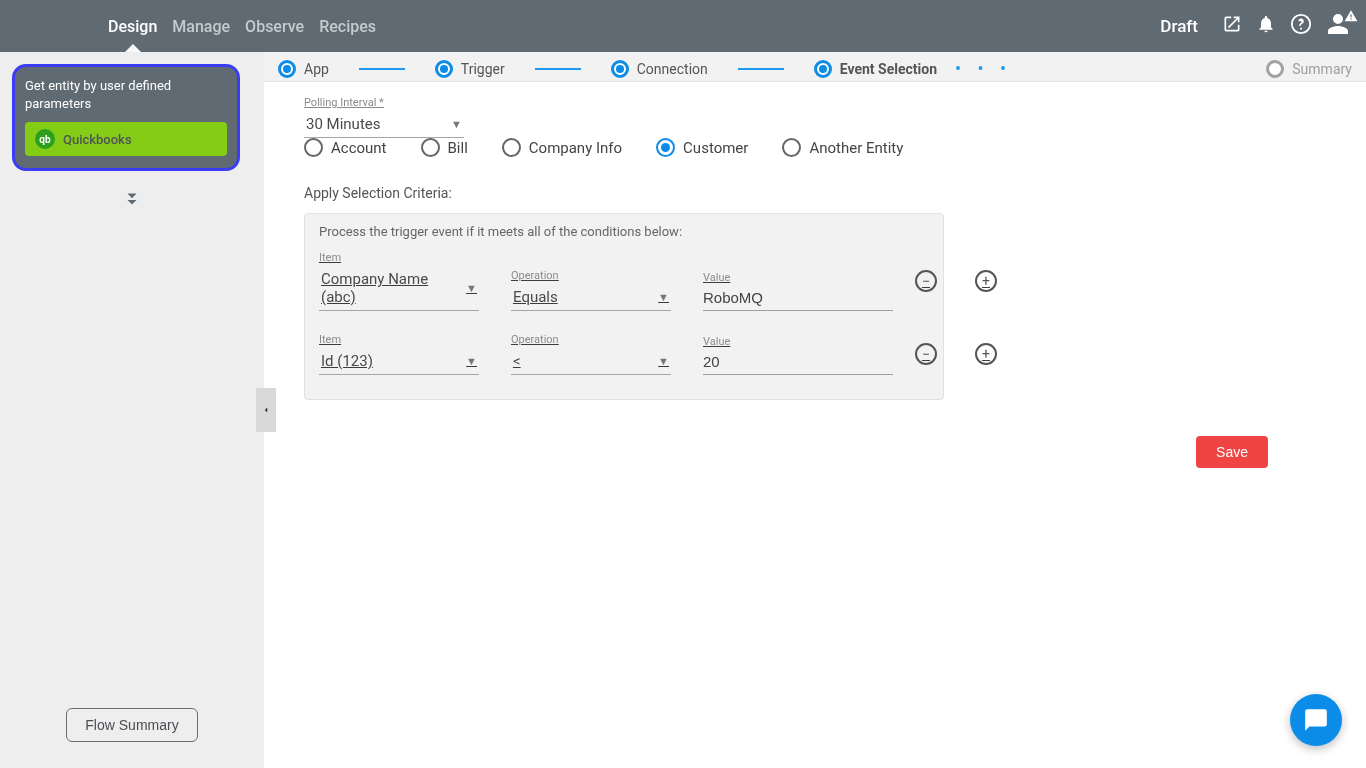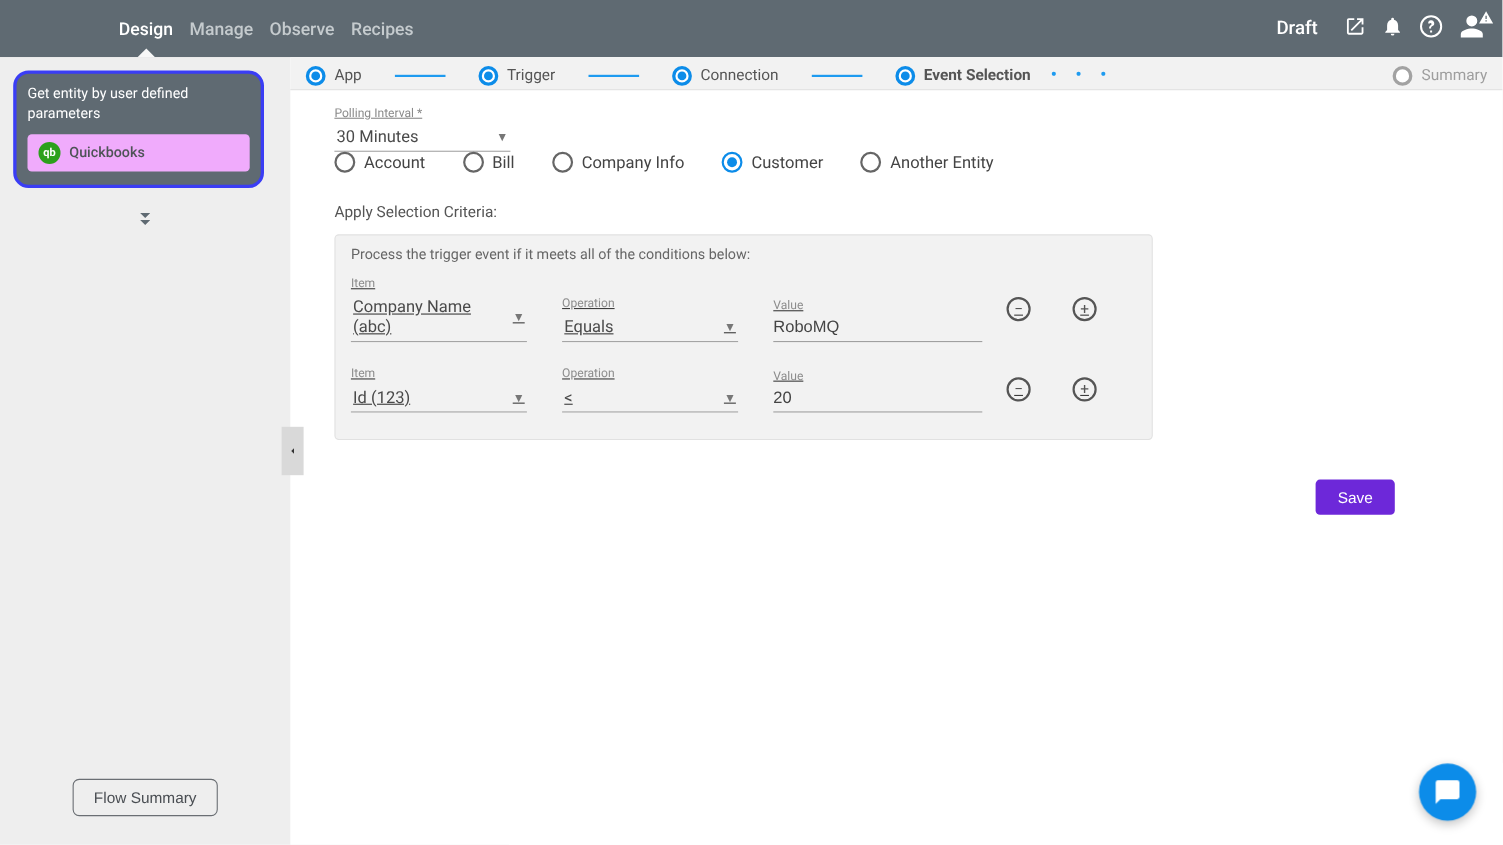--- a/index.html
+++ b/index.html
@@ -78,21 +78,21 @@
     width: 228px;
     position: relative;
   }
   .node-title {
     color: #fff;
     font-size: 13px;
     line-height: 1.35;
     margin-bottom: 10px;
   }
   .node-app-chip {
-    background: #f0abfc;
+    background: #84cc16;
     border-radius: 4px;
     display: flex;
     align-items: center;
     gap: 8px;
     padding: 7px 10px;
   }
   .node-app-chip .qb-icon {
     width: 20px; height: 20px; border-radius: 50%;
     background: #2ca01c;
     color: #fff;
@@ -218,21 +218,21 @@
     content:""; width:9px;height:9px;border-radius:50%;background:#0c8ce9;
   }
   .radio-text{ font-size:15px; color:#444;}
 
   .criteria-box {
     margin-top: 12px;
     background:#f2f2f2;
     border:1px solid #e1e1e1;
     border-radius:4px;
     padding: 10px 14px 20px 14px;
-    width: 744px;
+    width: 640px;
   }
   .criteria-caption{ font-size:13px; color:#666; margin-bottom:12px;}
   .crit-row{
     display:grid;
     grid-template-columns: 170px 170px 190px 38px 38px;
     gap: 22px;
     align-items:end;
     margin-bottom: 22px;
     text-decoration: underline;
   }
@@ -250,21 +250,21 @@
     color:#555;cursor:pointer;
     align-self:center;
     font-size:14px;
     line-height:1;
   }
 
   .save-btn{
     align-self:flex-end;
     margin-right: 98px;
     margin-top: 12px;
-    background:#6d28d9;
+    background:#ef4444;
     color:#fff;
     border:none;
     border-radius:4px;
     padding:8px 20px;
     font-size:14px;
     font-weight:500;
     cursor:pointer;
   }
 
   

